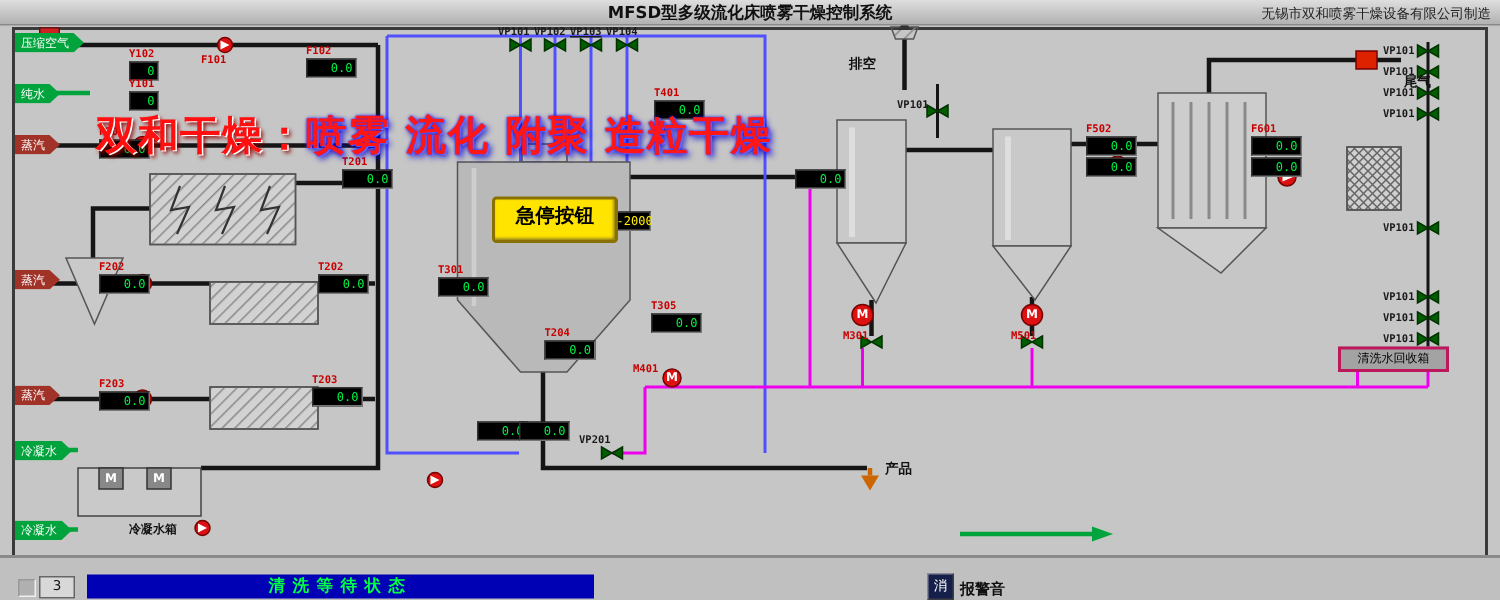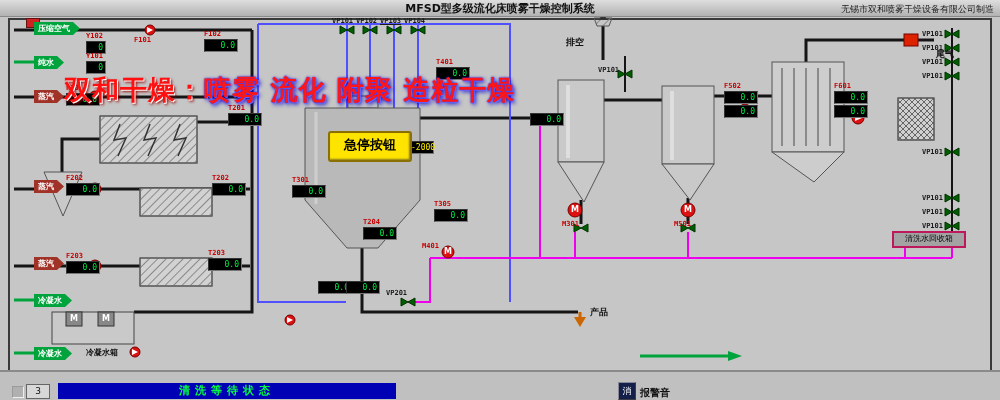--- a/index.html
+++ b/index.html
@@ -14,22 +14,22 @@
   
   .frame{position:absolute;left:8px;top:18px;width:980px;height:352px;border:2px solid #3a3a3a;z-index:1;}
   .pipes{position:absolute;left:0;top:0;z-index:2;}
   
   .wm{position:absolute;left:64px;top:72px;font-size:27px;font-weight:bold;
     white-space:nowrap;z-index:6;pointer-events:none;letter-spacing:1px;}
   .wm .a{color:#ff0f0f;text-shadow:1px 1px 0 #ffffff,2px 2px 3px #8d0000;}
   .wm .b{color:#ff1717;text-shadow:0 0 2px #2222ff,1px 1px 0 #7a7aff,2px 2px 4px #0000cc;}
   
   .inlet{position:absolute;height:13px;padding:0 10px 0 4px;font-size:8px;color:#fff;
-    font-weight:bold;line-height:13px;z-index:3;white-space:nowrap;
-    clip-path:polygon(0 0,calc(100% - 7px) 0,100% 50%,calc(100% - 7px) 100%,0 100%);margin-left:24px;}
+    font-weight:normal;line-height:13px;z-index:3;white-space:nowrap;
+    clip-path:polygon(0 0,calc(100% - 7px) 0,100% 50%,calc(100% - 7px) 100%,0 100%);}
   .green{background:#00a33c;} .red{background:#a03228;}
   
   .inst{position:absolute;z-index:3;line-height:9px;}
   .tag{display:block;color:#c80000;font-size:7px;font-weight:bold;
     font-family:"DejaVu Sans Mono",monospace;line-height:8px;}
   .lcd{display:inline-block;background:#000;color:#00ee44;font-size:8px;
     font-family:"DejaVu Sans Mono",monospace;width:34px;text-align:right;
     padding:1px 2px;border:1px solid #777;border-top-color:#333;border-left-color:#333;
     box-sizing:border-box;line-height:9px;}
   .lcd.w20{width:20px;} .lcd.w40{width:26px;} .lcd.amber{color:#ffee00;}

